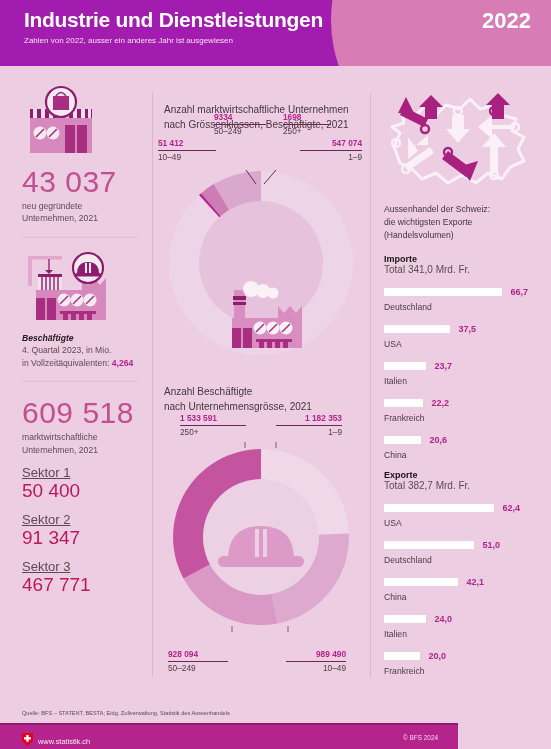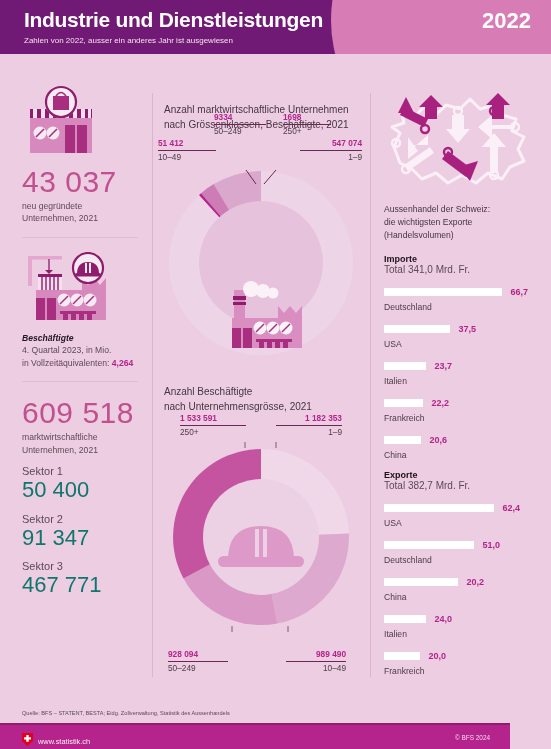--- a/index.html
+++ b/index.html
@@ -11,22 +11,22 @@
   }
   #poster {
     position: relative;
     width: 551px; height: 749px;
     background: #eccde1;
   }
 
   
   .header {
     position: relative;
-    height: 54px;
-    background: #701a75;
+    height: 66px;
+    background: #a21caf;
     overflow: hidden;
   }
   .header-swoosh {
     position: absolute;
     right: -60px; top: -120px;
     width: 280px; height: 280px;
     border-radius: 50%;
     background: #d87cb6;
   }
   .header-swoosh2 {
@@ -91,22 +91,22 @@
   .cap {
     font-size: 8.6px;
     color: #5d4a56;
     line-height: 1.45;
     margin-top: 2px;
   }
   .cap b { color: #23161f; font-weight: bold; font-style: italic; }
   .cap .hl { color: #b5248c; font-weight: bold; }
 
   .sector-row { margin-top: 9px; }
-  .sector-lbl { font-size: 11px; color: #5d4a56; }
-  .sector-val { font-size: 22px; color: #0f766e; font-weight: 300; line-height: 1.2; }
+  .sector-lbl { font-size: 13px; color: #5d4a56; text-decoration: underline; }
+  .sector-val { font-size: 19px; color: #be185d; font-weight: 300; line-height: 1.2; }
 
   
   .icon-wrap { position: relative; height: 74px; margin-bottom: 6px; }
 
   
   .chart-title {
     position: absolute;
     font-size: 10px;
     color: #463540;
     line-height: 1.5;
@@ -138,21 +138,21 @@
   }
   .bname { font-size: 8.6px; color: #4d3b47; margin-top: 1px; }
 
   
   .source {
     position: absolute; left: 22px; top: 710px;
     font-size: 5.6px; color: #5d4a56;
   }
   .footbar {
     position: absolute; left: 0; bottom: 0;
-    width: 510px; height: 26px;
+    width: 458px; height: 26px;
     background: #b5248c;
     border-top: 2px solid #8e1d6e;
   }
   .foot-left {
     position: absolute; left: 22px; top: 7px;
     display: flex; align-items: center; gap: 5px;
   }
   .foot-url { font-size: 7.4px; color: #fbeaf4; }
   .foot-right {
     position: absolute; right: 20px; top: 9px;
@@ -503,21 +503,21 @@
           <span class="bval">62,4</span>
           <div class="bname">USA</div>
         </div>
         <div class="brow">
           <span class="bar" style="width:90px;"></span>
           <span class="bval">51,0</span>
           <div class="bname">Deutschland</div>
         </div>
         <div class="brow">
           <span class="bar" style="width:74px;"></span>
-          <span class="bval">20,2</span>
+          <span class="bval">42,1</span>
           <div class="bname">China</div>
         </div>
         <div class="brow">
           <span class="bar" style="width:42px;"></span>
           <span class="bval">24,0</span>
           <div class="bname">Italien</div>
         </div>
         <div class="brow">
           <span class="bar" style="width:36px;"></span>
           <span class="bval">20,0</span>

